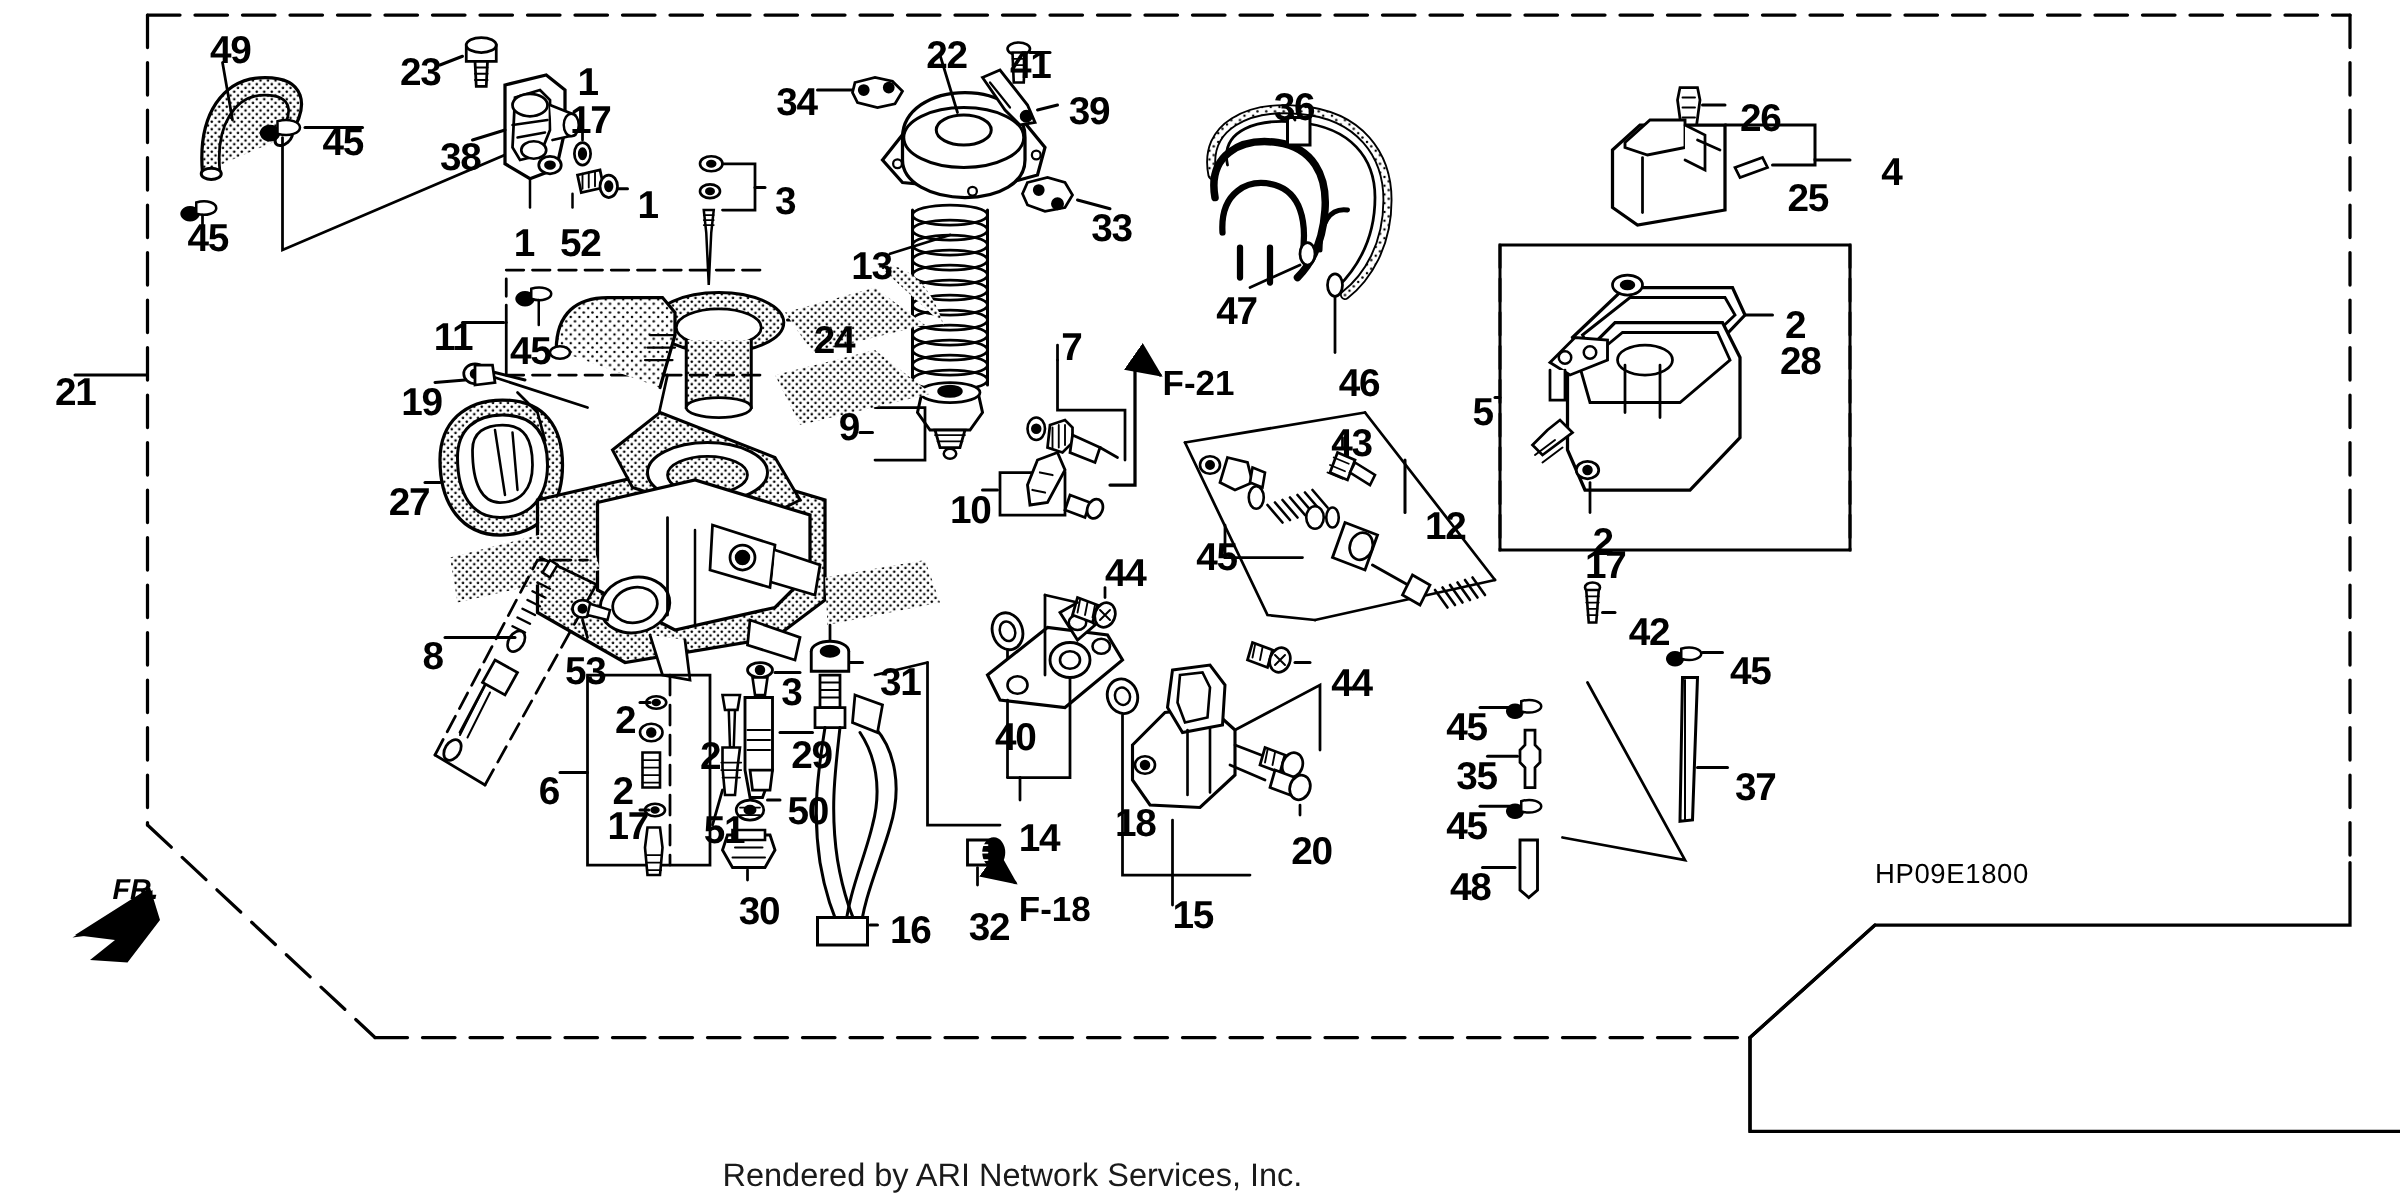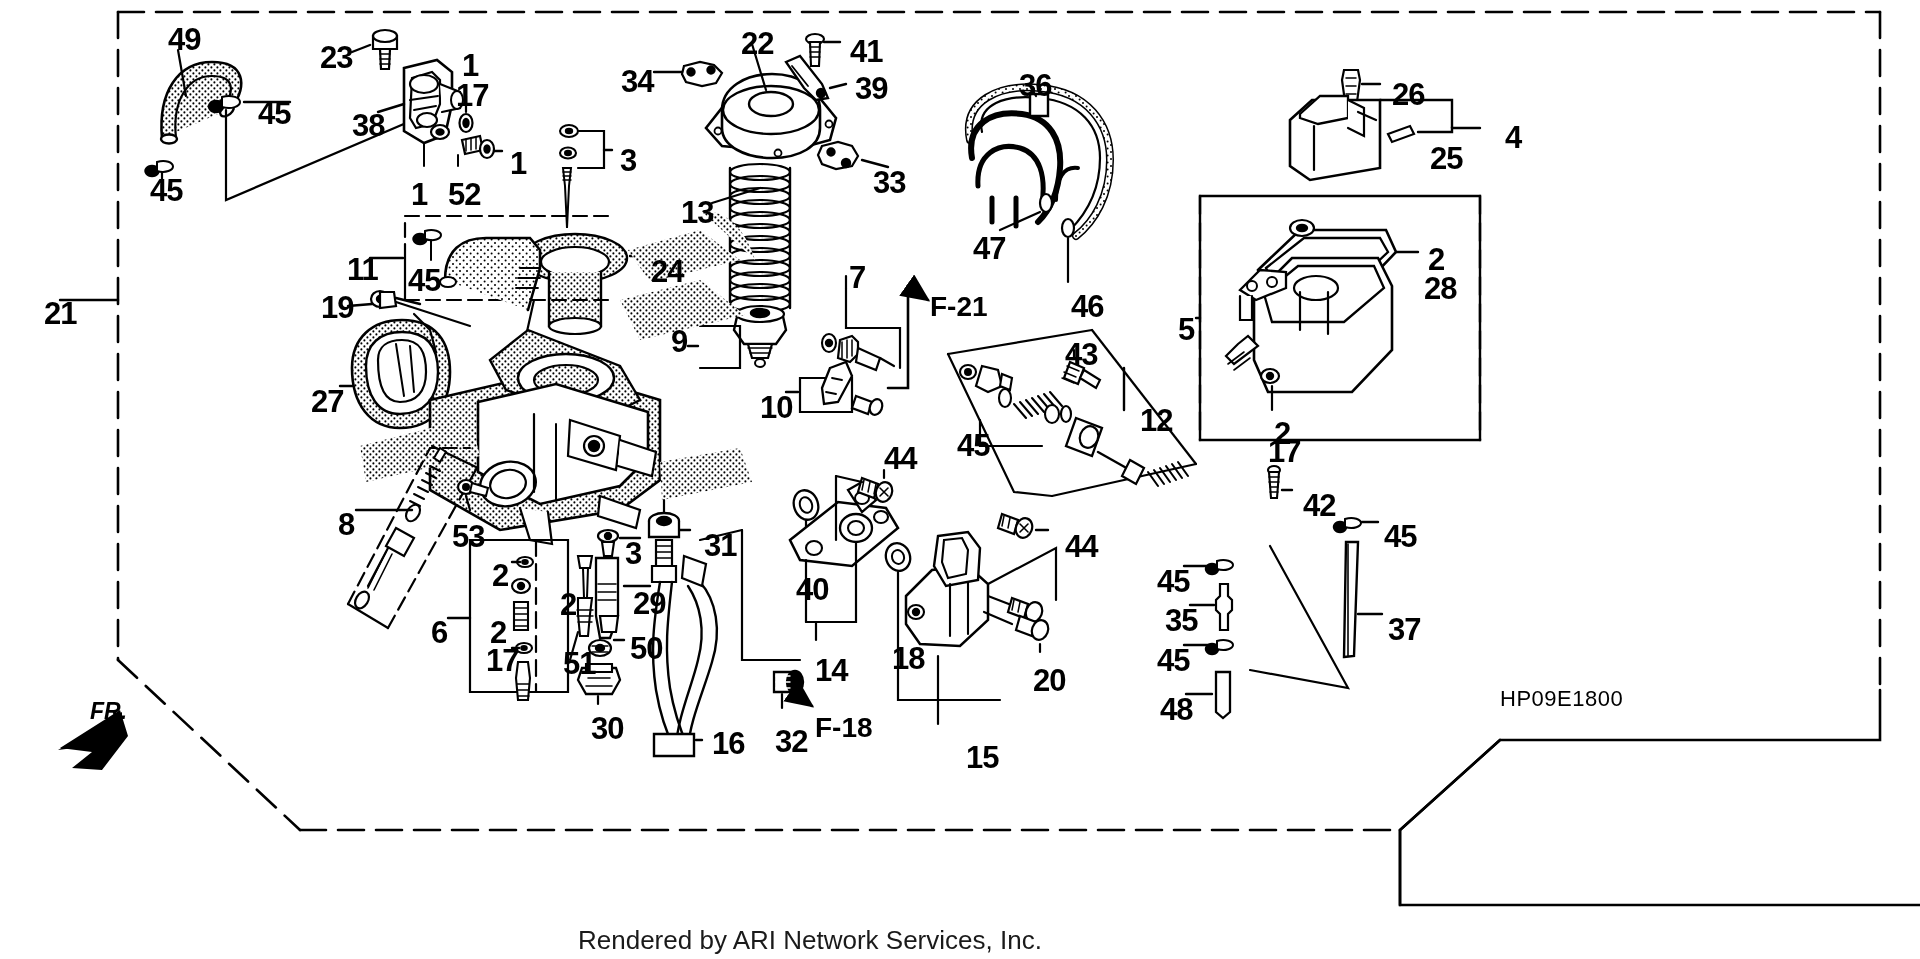--- a/index.html
+++ b/index.html
@@ -663,39 +663,39 @@
       <div class="lbl n" style="left: 462px; top: 50px;">1</div>
       <div class="lbl n" style="left: 456px; top: 80px;">17</div>
       <div class="lbl n" style="left: 258px; top: 98px;">45</div>
       <div class="lbl n" style="left: 352px; top: 110px;">38</div>
       <div class="lbl n" style="left: 510px; top: 148px;">1</div>
       <div class="lbl n" style="left: 411px; top: 179px;">1</div>
       <div class="lbl n" style="left: 448px; top: 179px;">52</div>
       <div class="lbl n" style="left: 150px; top: 175px;">45</div>
       <div class="lbl n" style="left: 741px; top: 28px;">22</div>
       <div class="lbl n" style="left: 621px; top: 66px;">34</div>
-      <div class="lbl n" style="left: 850px; top: 36px;">41</div>
+      <div class="lbl n" style="left: 808px; top: 36px;">41</div>
       <div class="lbl n" style="left: 855px; top: 73px;">39</div>
       <div class="lbl n" style="left: 873px; top: 167px;">33</div>
       <div class="lbl n" style="left: 620px; top: 145px;">3</div>
       <div class="lbl n" style="left: 681px; top: 197px;">13</div>
       <div class="lbl n" style="left: 1019px; top: 70px;">36</div>
       <div class="lbl n" style="left: 973px; top: 233px;">47</div>
       <div class="lbl n" style="left: 1071px; top: 291px;">46</div>
       <div class="lbl n" style="left: 1392px; top: 79px;">26</div>
       <div class="lbl n" style="left: 1430px; top: 143px;">25</div>
       <div class="lbl n" style="left: 1505px; top: 122px;">4</div>
       <div class="lbl n" style="left: 1428px; top: 244px;">2</div>
       <div class="lbl n" style="left: 1424px; top: 273px;">28</div>
       <div class="lbl n" style="left: 1178px; top: 314px;">5</div>
       <div class="lbl n" style="left: 1274px; top: 418px;">2</div>
       <div class="lbl n" style="left: 1268px; top: 436px;">17</div>
       <div class="lbl n" style="left: 347px; top: 254px; text-align: center;">11</div>
       <div class="lbl n" style="left: 408px; top: 265px;">45</div>
-      <div class="lbl n" style="left: 321px; top: 292px; text-align: center;">19</div>
+      <div class="lbl n" style="left: 321px; top: 306px; text-align: center;">19</div>
       <div class="lbl n" style="left: 651px; top: 256px;">24</div>
       <div class="lbl n" style="left: 311px; top: 386px;">27</div>
       <div class="lbl n" style="left: 671px; top: 326px;">9</div>
       <div class="lbl n" style="left: 849px; top: 262px;">7</div>
       <div class="lbl n" style="left: 760px; top: 392px;">10</div>
       <div class="lbl n" style="left: 1065px; top: 339px;">43</div>
       <div class="lbl n" style="left: 957px; top: 430px;">45</div>
       <div class="lbl n" style="left: 1140px; top: 405px;">12</div>
       <div class="lbl n" style="left: 1303px; top: 490px;">42</div>
       <div class="lbl n" style="left: 338px; top: 509px;">8</div>
@@ -710,21 +710,21 @@
       <div class="lbl n" style="left: 486px; top: 645px;">17</div>
       <div class="lbl n" style="left: 563px; top: 648px;">51</div>
       <div class="lbl n" style="left: 630px; top: 633px;">50</div>
       <div class="lbl n" style="left: 591px; top: 713px;">30</div>
       <div class="lbl n" style="left: 712px; top: 728px;">16</div>
       <div class="lbl n" style="left: 775px; top: 726px;">32</div>
       <div class="lbl n" style="left: 884px; top: 443px;">44</div>
       <div class="lbl n" style="left: 796px; top: 574px;">40</div>
       <div class="lbl n" style="left: 815px; top: 655px;">14</div>
       <div class="lbl n" style="left: 892px; top: 643px;">18</div>
-      <div class="lbl n" style="left: 938px; top: 742px; margin-left: 28px;">15</div>
+      <div class="lbl n" style="left: 938px; top: 716px;">15</div>
       <div class="lbl n" style="left: 1065px; top: 531px;">44</div>
       <div class="lbl n" style="left: 1033px; top: 665px;">20</div>
       <div class="lbl n" style="left: 1157px; top: 566px;">45</div>
       <div class="lbl n" style="left: 1165px; top: 605px;">35</div>
       <div class="lbl n" style="left: 1157px; top: 645px;">45</div>
       <div class="lbl n" style="left: 1160px; top: 694px;">48</div>
       <div class="lbl n" style="left: 1384px; top: 521px;">45</div>
       <div class="lbl n" style="left: 1388px; top: 614px;">37</div>
       <div class="lbl n" style="left: 44px; top: 298px;">21</div>
     </div>

